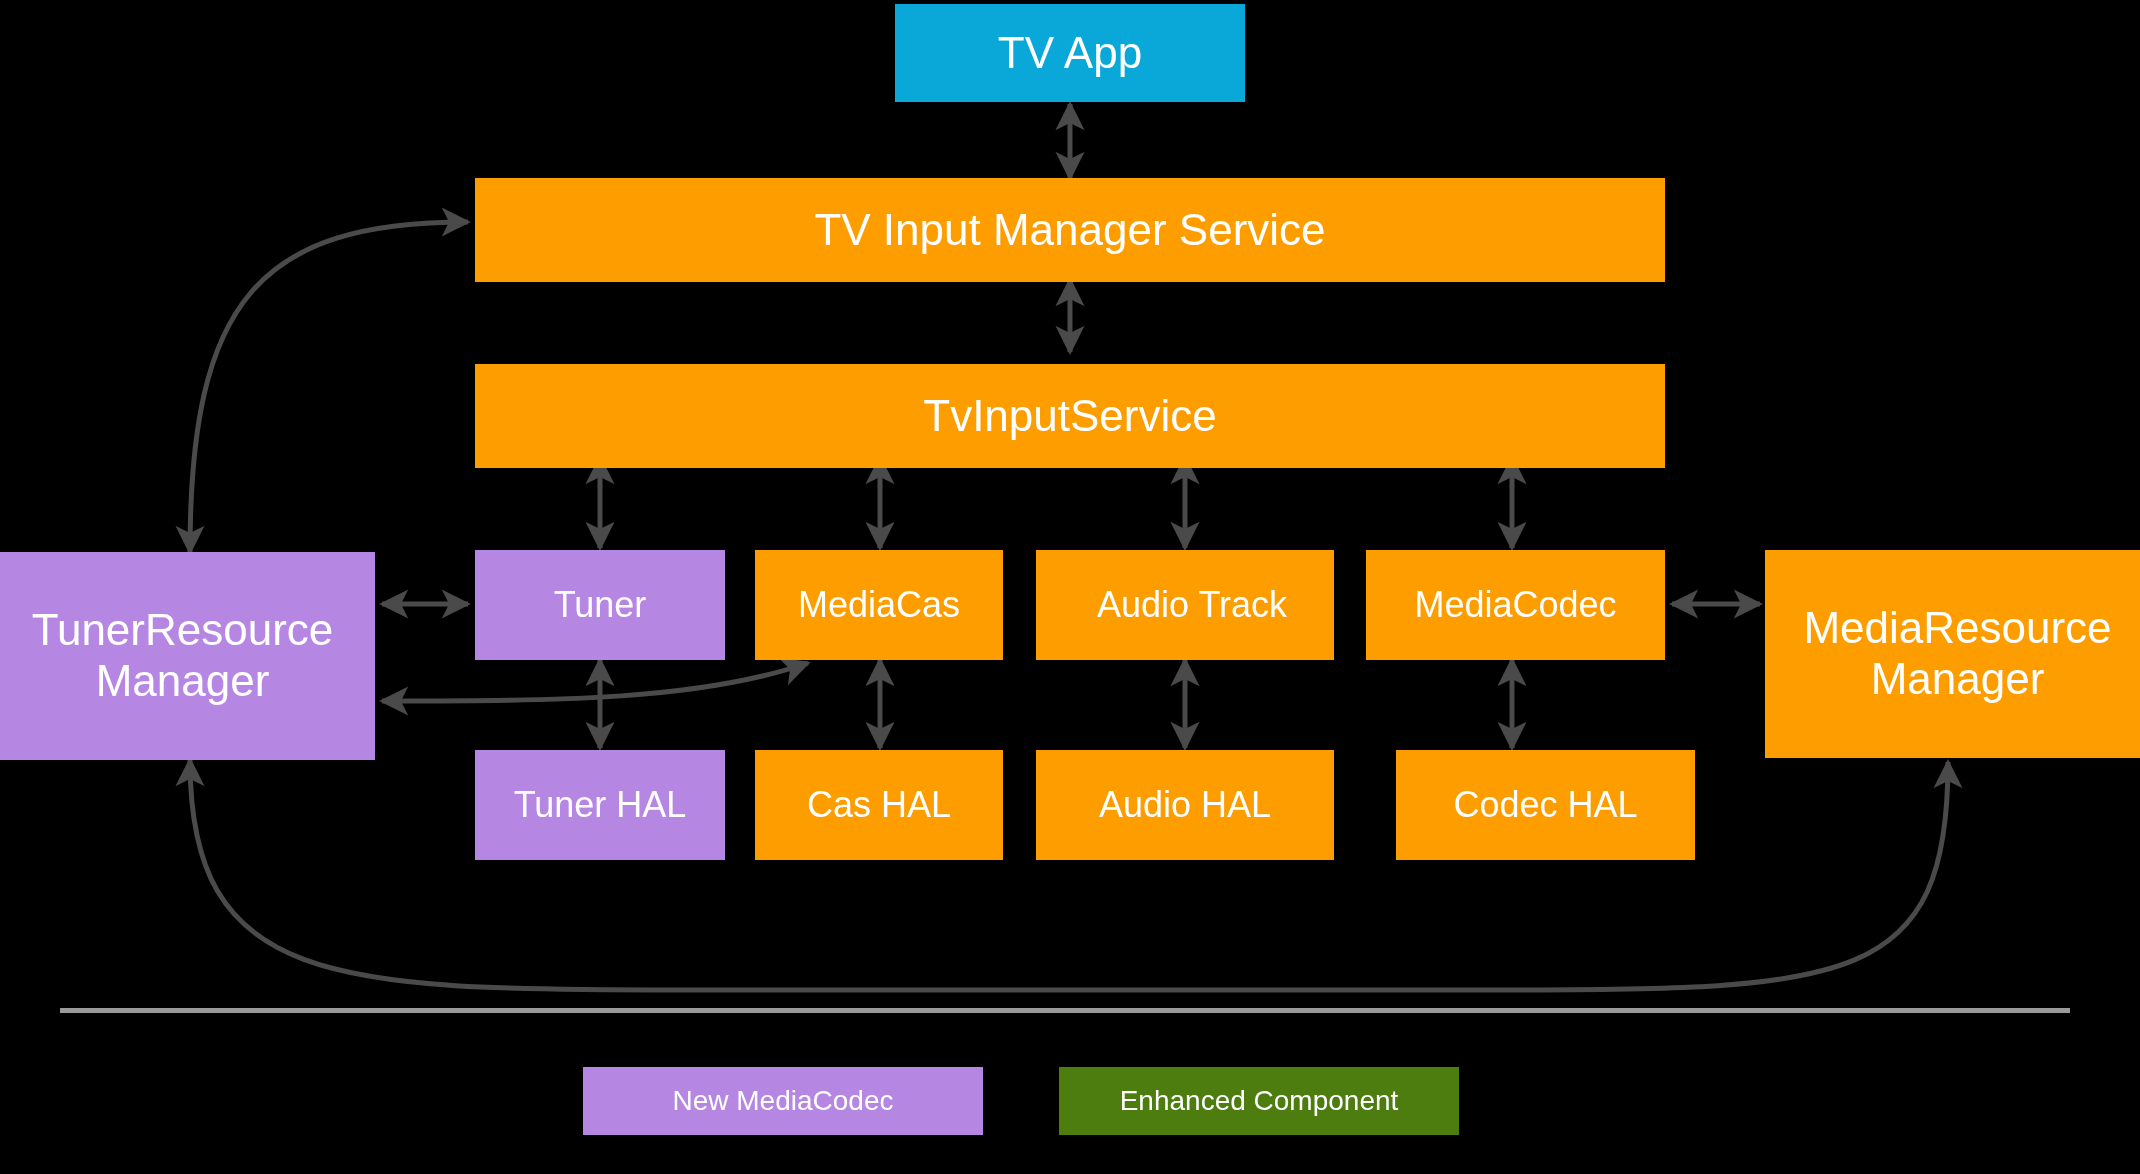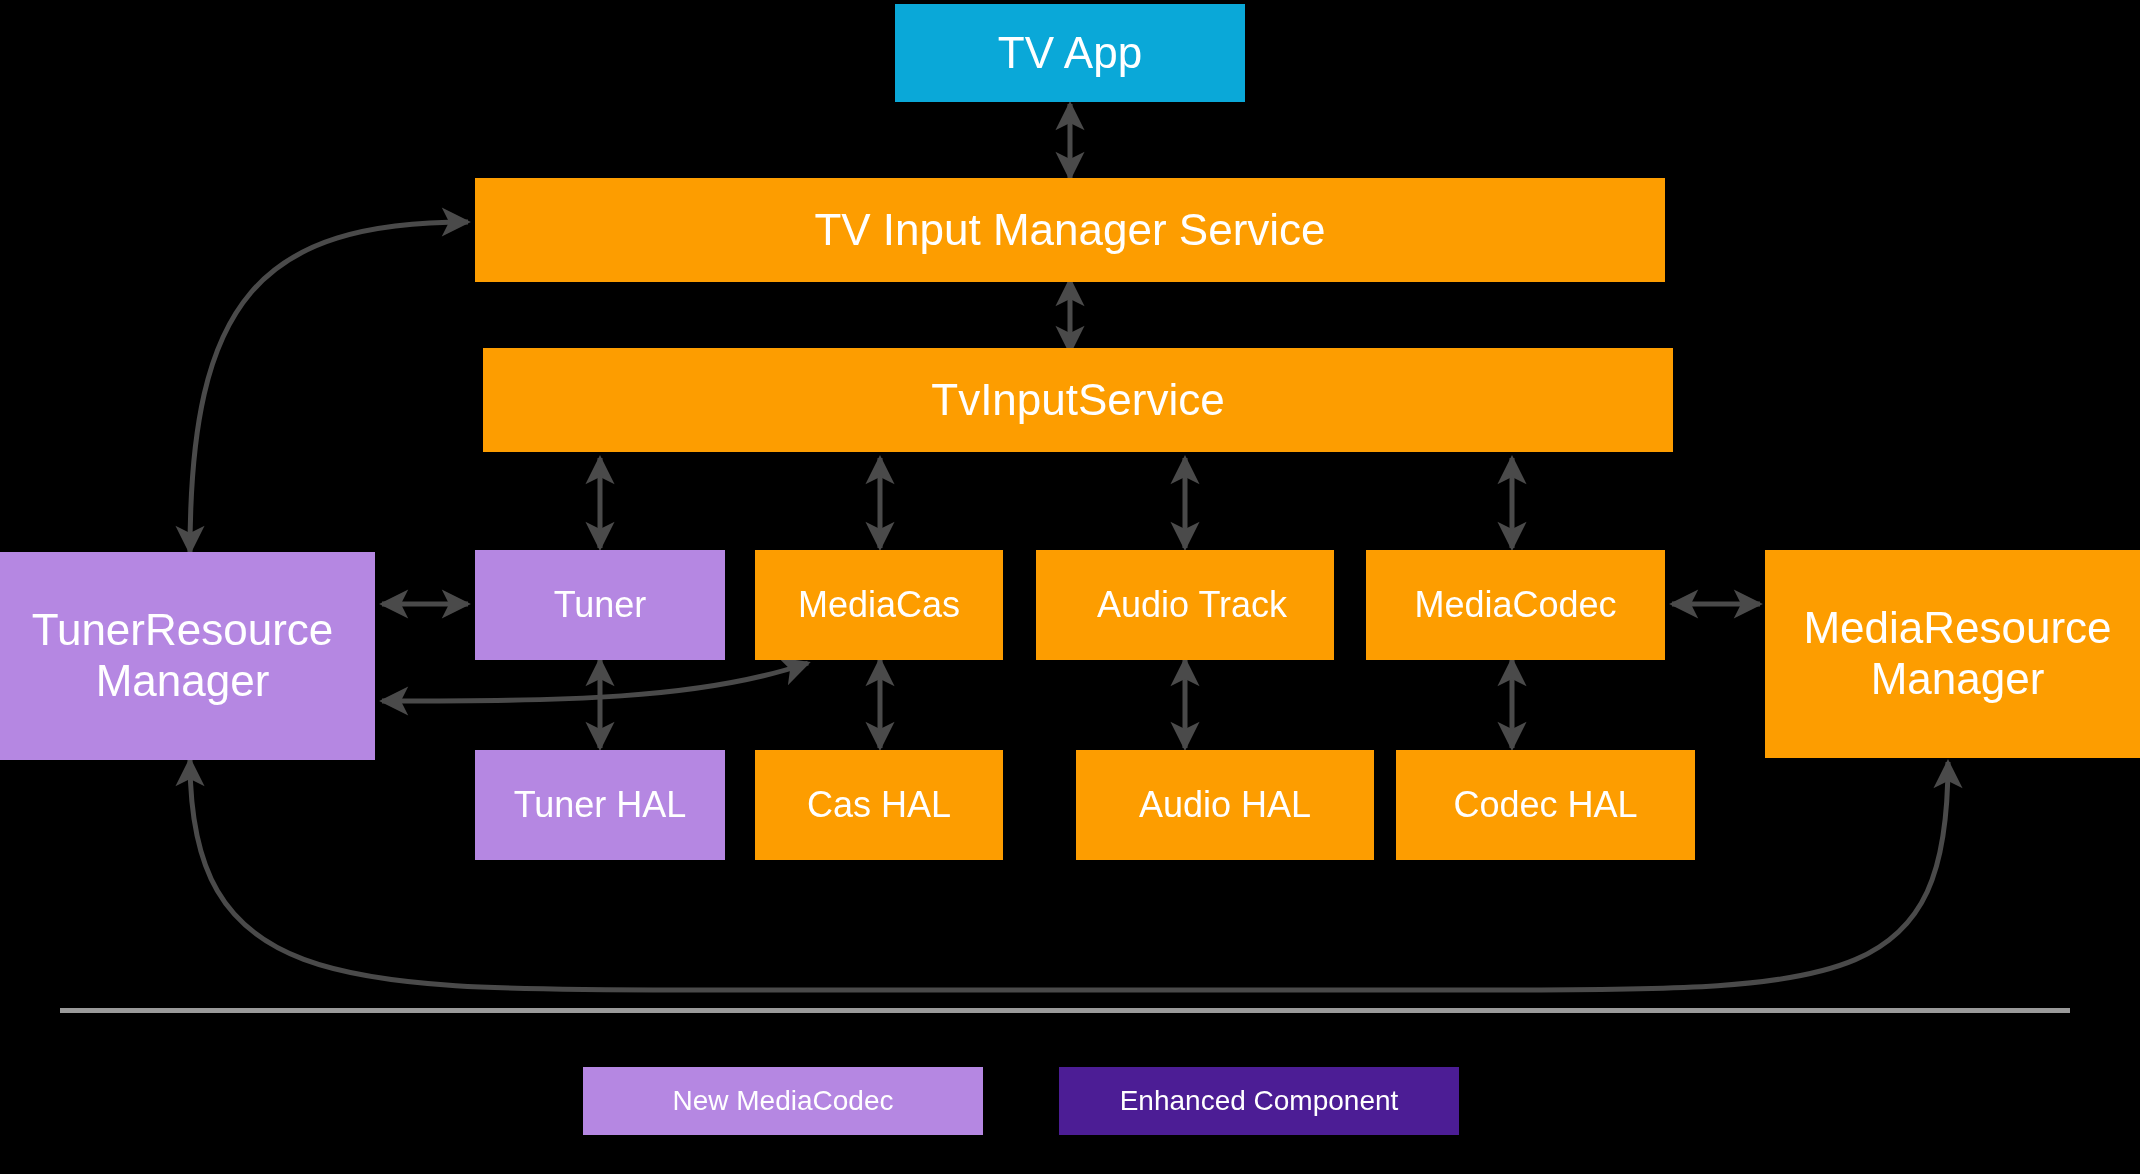--- a/index.html
+++ b/index.html
@@ -105,21 +105,21 @@
   </svg>
 
   <div class="node cyan fs-big" style="left:895px; top:4px; width:350px; height:98px;">
     <span>TV App</span>
   </div>
 
   <div class="node orange fs-big" style="left:475px; top:178px; width:1190px; height:104px;">
     <span>TV Input Manager Service</span>
   </div>
 
-  <div class="node orange fs-big" style="left:475px; top:348px; width:1190px; height:104px;margin-left:8px;">
+  <div class="node orange fs-big" style="left:475px; top:364px; width:1190px; height:104px;">
     <span>TvInputService</span>
   </div>
 
   <div class="node purple fs-big" style="left:-10px; top:552px; width:385px; height:208px; flex-direction:column;">
     <span>TunerResource</span>
     <span>Manager</span>
   </div>
 
   <div class="node purple fs-mid" style="left:475px; top:550px; width:250px; height:110px;">
     <span>Tuner</span>
@@ -143,31 +143,31 @@
   </div>
 
   <div class="node orange fs-mid" style="left:755px; top:750px; width:248px; height:110px;">
     <span>Cas HAL</span>
   </div>
 
   <div class="node purple fs-mid" style="left:475px; top:750px; width:250px; height:110px;">
     <span>Tuner HAL</span>
   </div>
 
-  <div class="node orange fs-mid" style="left:1036px; top:750px; width:298px; height:110px;margin-left:40px;">
+  <div class="node orange fs-mid" style="left:1036px; top:750px; width:298px; height:110px;">
     <span>Audio HAL</span>
   </div>
 
   <div class="node orange fs-mid" style="left:1396px; top:750px; width:299px; height:110px;">
     <span>Codec HAL</span>
   </div>
 
   <div class="divider" style="left:60px; top:1008px; width:2010px; height:5px;"></div>
 
   <div class="legend-box fs-lgd" style="left:583px; top:1067px; width:400px; height:68px; background:#B587E2;">
     <span>New MediaCodec</span>
   </div>
 
-  <div class="legend-box fs-lgd" style="left:1059px; top:1067px; width:400px; height:68px; background:#4c1d95;">
+  <div class="legend-box fs-lgd" style="left:1059px; top:1067px; width:400px; height:68px; background:#4d7c0f;">
     <span>Enhanced Component</span>
   </div>
 
 </div>
 
 </body></html>

